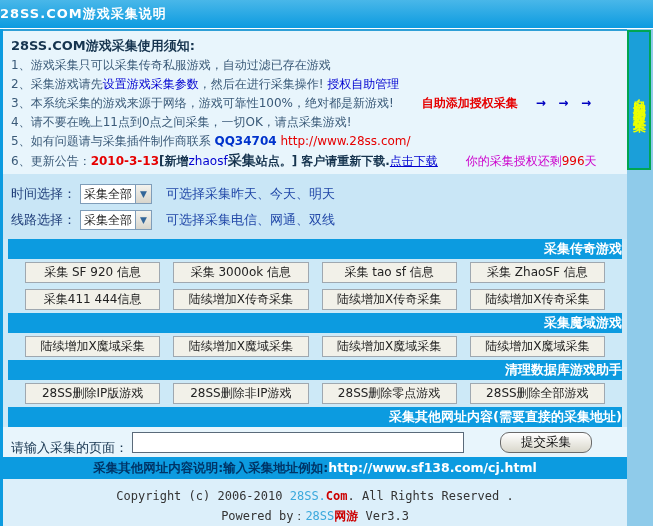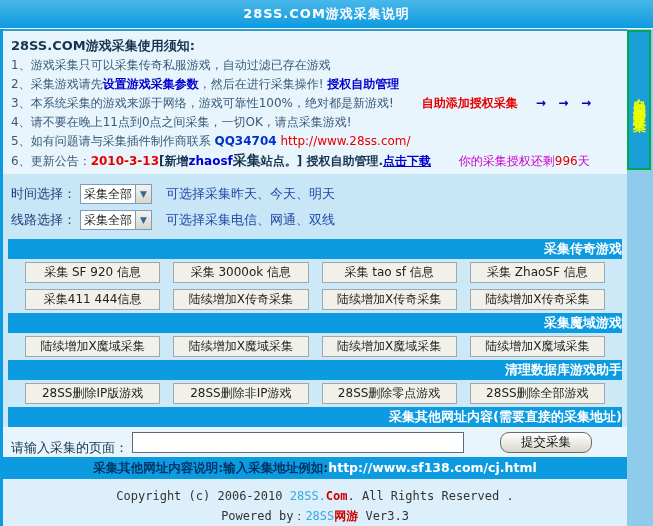--- a/index.html
+++ b/index.html
@@ -3,21 +3,21 @@
 <meta charset="utf-8">
 <style>
   * { margin:0; padding:0; box-sizing:border-box; }
   html,body { width:653px; height:526px; }
   body {
     font-family:"DejaVu Sans","Liberation Sans",sans-serif;
     font-size:12px; color:#2c4a66; background:#bfe2f2; overflow:hidden;
   }
   .page { width:653px; height:526px; background:#0c9be0; }
   .titlebar {
-    height:29px; line-height:28px; text-align:center;
+    height:29px; line-height:28px; 
     background:linear-gradient(#49b7e9,#0c9be0);
     color:#fff; font-weight:bold; font-size:13px; letter-spacing:1px;
     border-bottom:1px solid #ffffff;
   }
   .body-row { display:flex; height:497px; }
   .content {
     flex:1; background:#e8f5fc; border-left:3px solid #0c9be0;
     display:flex; flex-direction:column; overflow:hidden;
   }
   .right-col { width:26px; background:#8fcbea; display:flex; flex-direction:column; }
@@ -27,21 +27,21 @@
     display:flex; align-items:center; justify-content:center;
   }
   .vbar span {
     writing-mode:vertical-rl; text-orientation:upright;
     color:#ebff00; font-weight:bold; font-size:13px; letter-spacing:3px;
   }
   
   .notice { background:#e8f5fc; border-top:2px solid #2e9fd6; padding:5px 0 3px 8px; }
   .notice-heading { font-weight:bold; color:#16344f; font-size:13px; line-height:20px; }
   .nline { line-height:19px; color:#3a5a78; white-space:nowrap; }
-  .link { color:#0000d0; font-weight:bold; cursor:pointer; }
+  .link { color:#0000d0; font-weight:normal; cursor:pointer; }
   .link-ul { text-decoration:underline; }
   .red-b { color:#e60000; font-weight:bold; }
   .promo { margin-left:28px; }
   .arrows { color:#0000c0; font-weight:bold; margin-left:18px; white-space:pre; }
   .qq { color:#0033cc; font-weight:bold; }
   .url-red { color:#e60000; }
   .dark-b { color:#16344f; font-weight:bold; }
   .big { font-size:14px; }
   .magenta { color:#cc00cc; }
   .days { color:#e60000; }
@@ -117,21 +117,21 @@
         <div class="nline">
           <span>3、本系统采集的游戏来源于网络，游戏可靠性100%，绝对都是新游戏!</span><span class="red-b promo">自助添加授权采集</span><span class="arrows">→   →   →</span>
         </div>
         <div class="nline">
           <span>4、请不要在晚上11点到0点之间采集，一切OK，请点采集游戏!</span>
         </div>
         <div class="nline">
           <span>5、如有问题请与采集插件制作商联系 </span><span class="qq">QQ34704</span><span class="url-red"> http://www.28ss.com/</span>
         </div>
         <div class="nline">
-          <span>6、更新公告：</span><span class="red-b">2010-3-13</span><span class="dark-b">[新增</span><span class="link">zhaosf</span><span class="dark-b big">采集</span><span class="dark-b">站点。]</span><span class="dark-b"> 授权自助管理.</span><span class="link link-ul">点击下载</span>
+          <span>6、更新公告：</span><span class="red-b">2010-3-13</span><span class="dark-b">[新增</span><span class="link">zhaosf</span><span class="dark-b big">采集</span><span class="dark-b">站点。]</span><span class="dark-b"> 客户请重新下载.</span><span class="link link-ul">点击下载</span>
           <span class="magenta" style="margin-left:24px">你的采集授权还剩</span><span class="days">996</span><span class="magenta">天</span>
         </div>
       </div>
 
       <div class="selectors">
         <div class="sel-row">
           <span class="sel-label">时间选择：</span>
           <span class="xp-select">
             <span class="val">采集全部</span>
             <span class="arrow-btn">▼</span>

